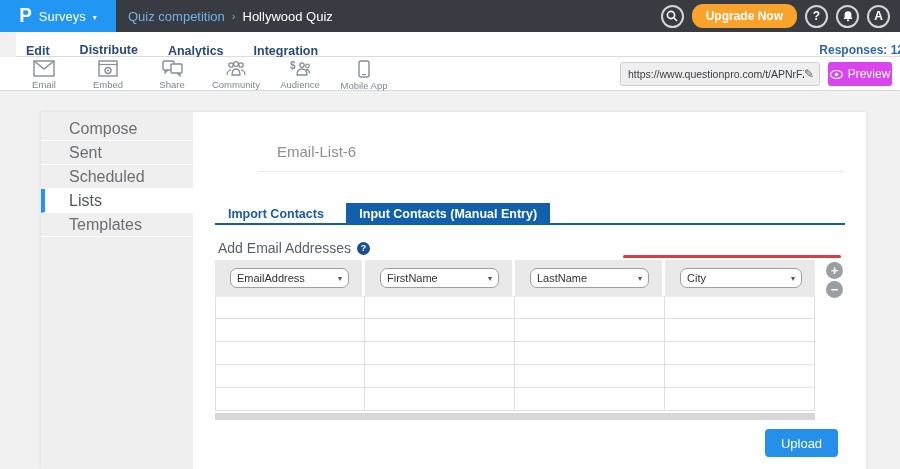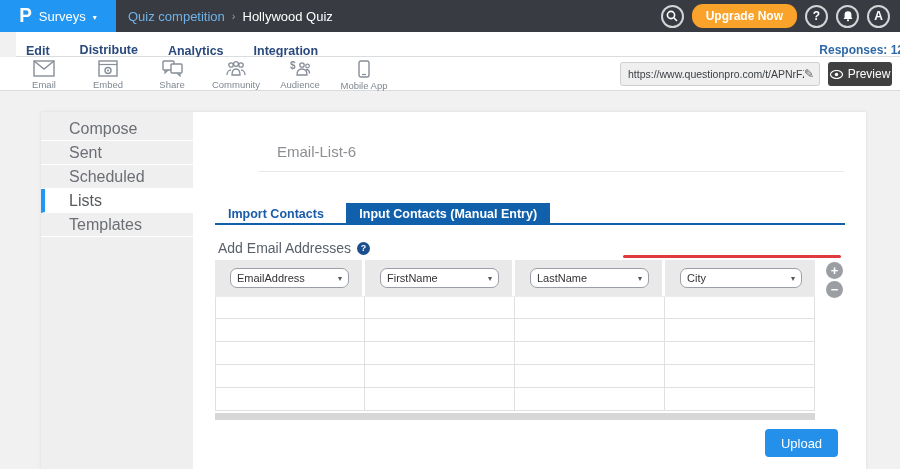--- a/index.html
+++ b/index.html
@@ -28,21 +28,21 @@
 
   
   .toolbar { position:absolute; left:0; top:57px; width:900px; height:34px; background:#fff; border-bottom:1px solid #d8dadc; }
   .tools { position:absolute; left:12px; top:0; height:34px; display:flex; }
   .tool { width:64px; display:flex; flex-direction:column; align-items:center; justify-content:center; cursor:pointer; padding-top:2px; }
   .tool svg { display:block; }
   .tool-label { font-size:9.5px; color:#7f8790; margin-top:2px; }
   .url-box { position:absolute; left:620px; top:5px; width:200px; height:24px; background:#efefef; border:1px solid #d0d0d0; border-radius:3px; display:flex; align-items:center; padding:0 5px 0 7px; }
   .url-text { flex:1; font-size:10.5px; color:#3a3f44; white-space:nowrap; overflow:hidden; }
   .pencil { font-size:12px; color:#55595e; cursor:pointer; }
-  .preview-btn { position:absolute; left:828px; top:5px; width:64px; height:24px; background:#404040; border-radius:3px; color:#fff; font-size:12px; display:flex; align-items:center; justify-content:center; gap:5px; cursor:pointer; }
+  .preview-btn { position:absolute; left:828px; top:5px; width:64px; height:24px; background:#d946ef; border-radius:3px; color:#fff; font-size:12px; display:flex; align-items:center; justify-content:center; gap:5px; cursor:pointer; }
   .eye { font-size:10px; }
 
   
   .card { position:absolute; left:41px; top:112px; width:825px; bottom:0; display:flex; box-shadow:0 0 3px rgba(0,0,0,.10); }
   .sidebar { width:152px; background:#efeff0; padding-top:5px; }
   .side-item { height:24px; line-height:24px; padding-left:28px; font-size:16px; color:#6b6f73; border-bottom:1.5px solid #fff; cursor:pointer; }
   .side-item.active { background:#fff; border-left:4px solid #2196f3; padding-left:24px; color:#55585c; }
   .main { flex:1; background:#fff; position:relative; }
 
   

